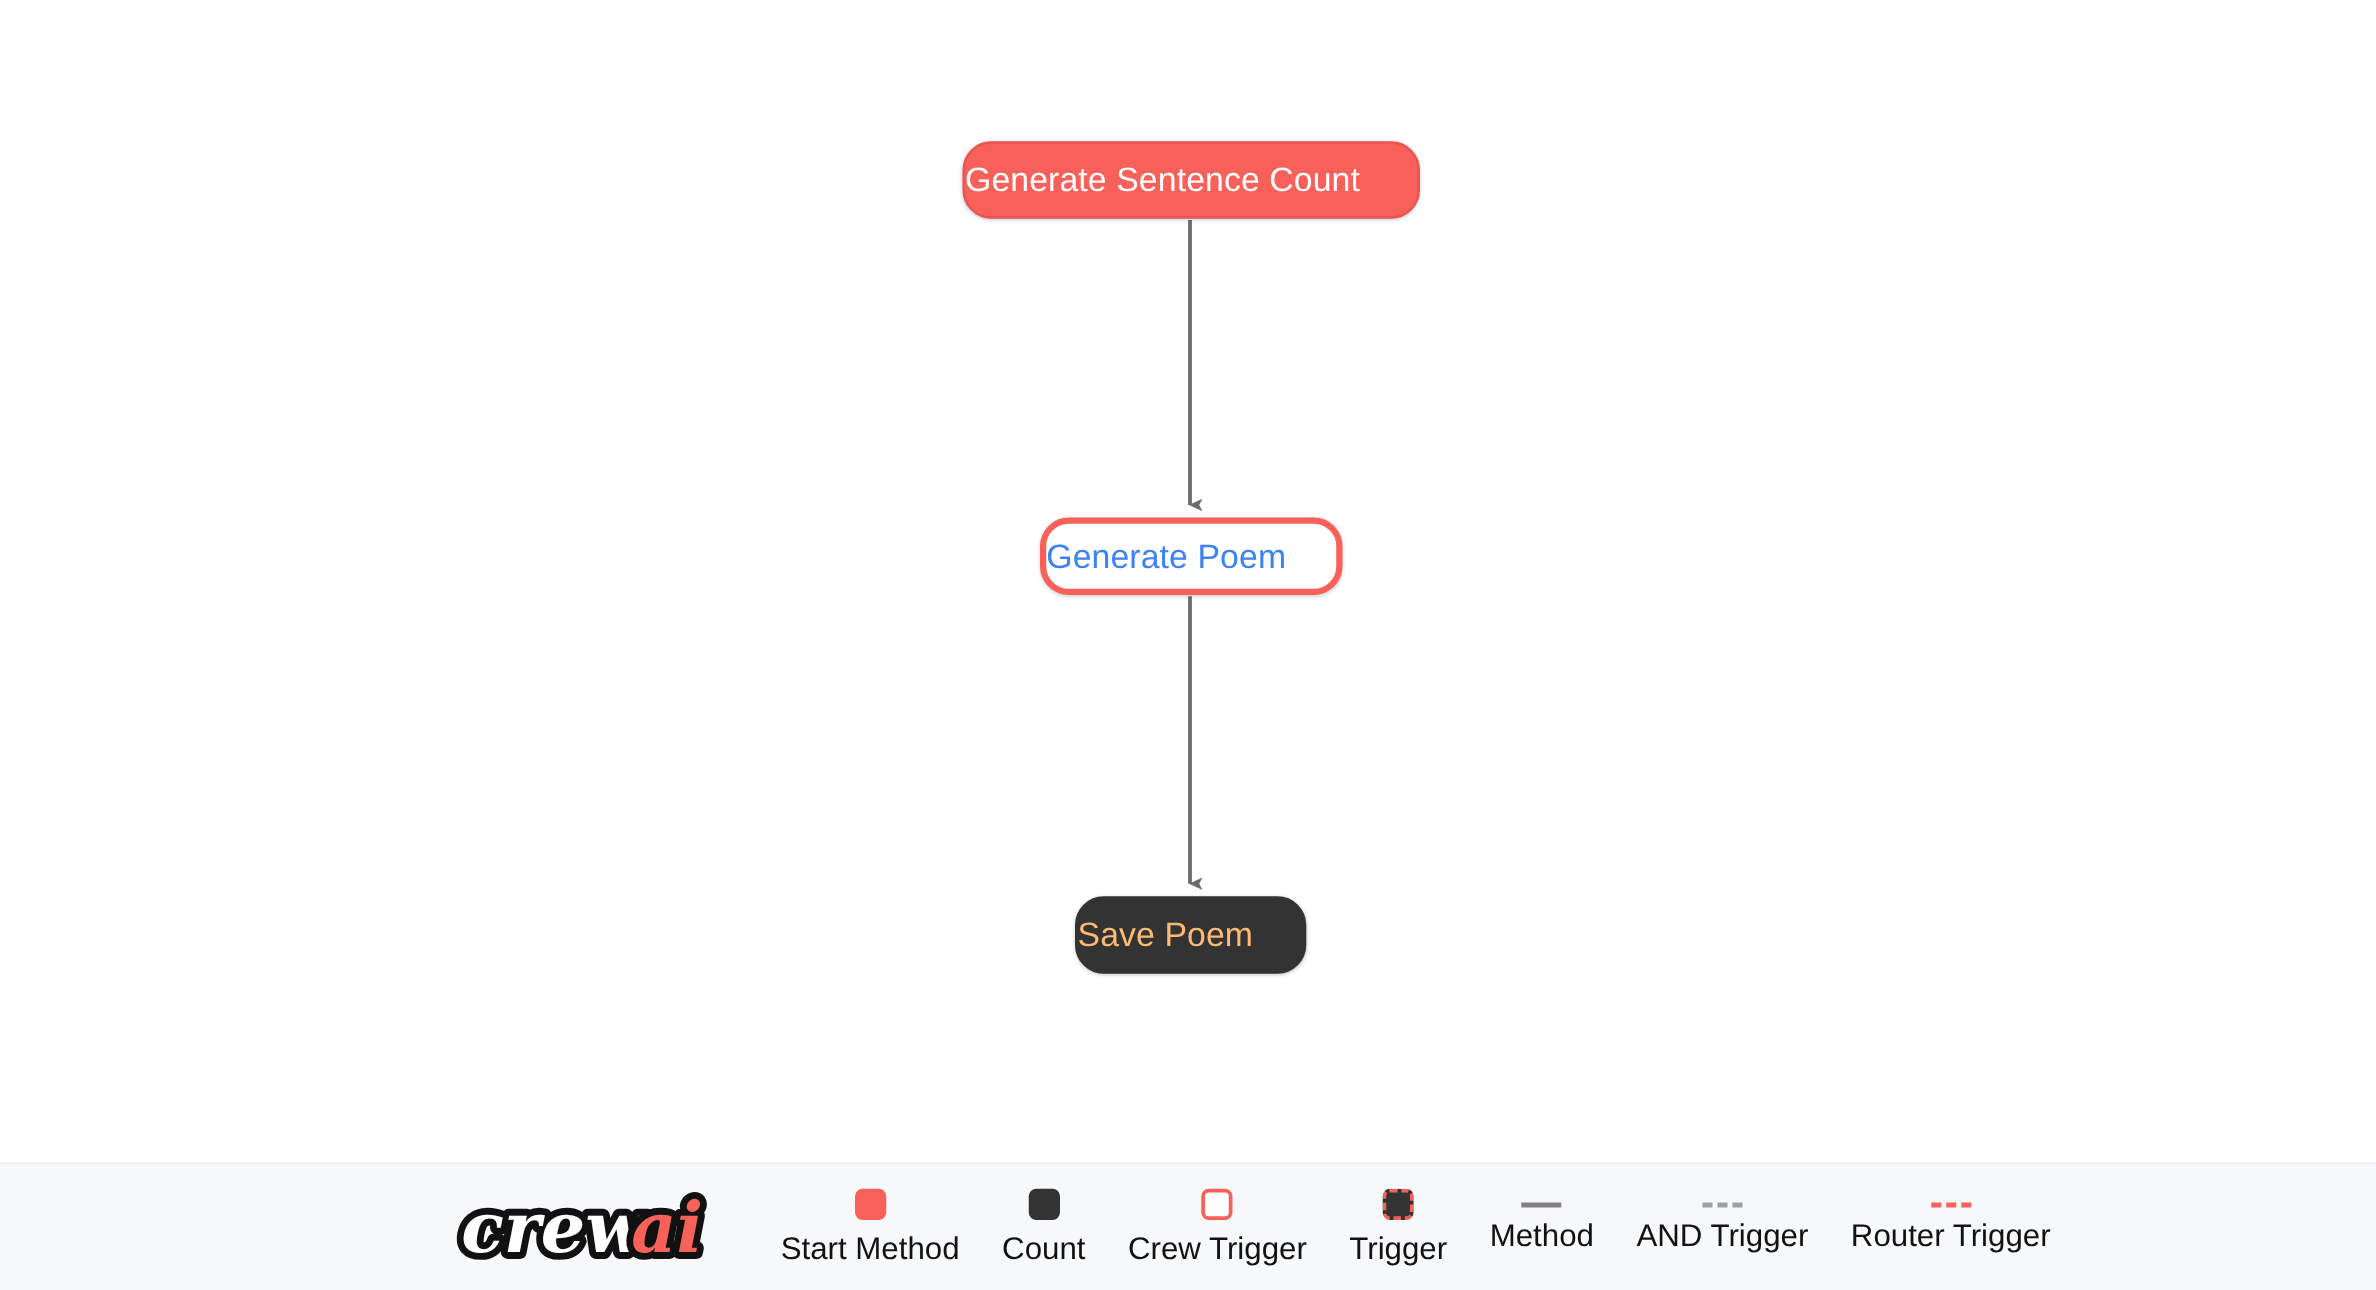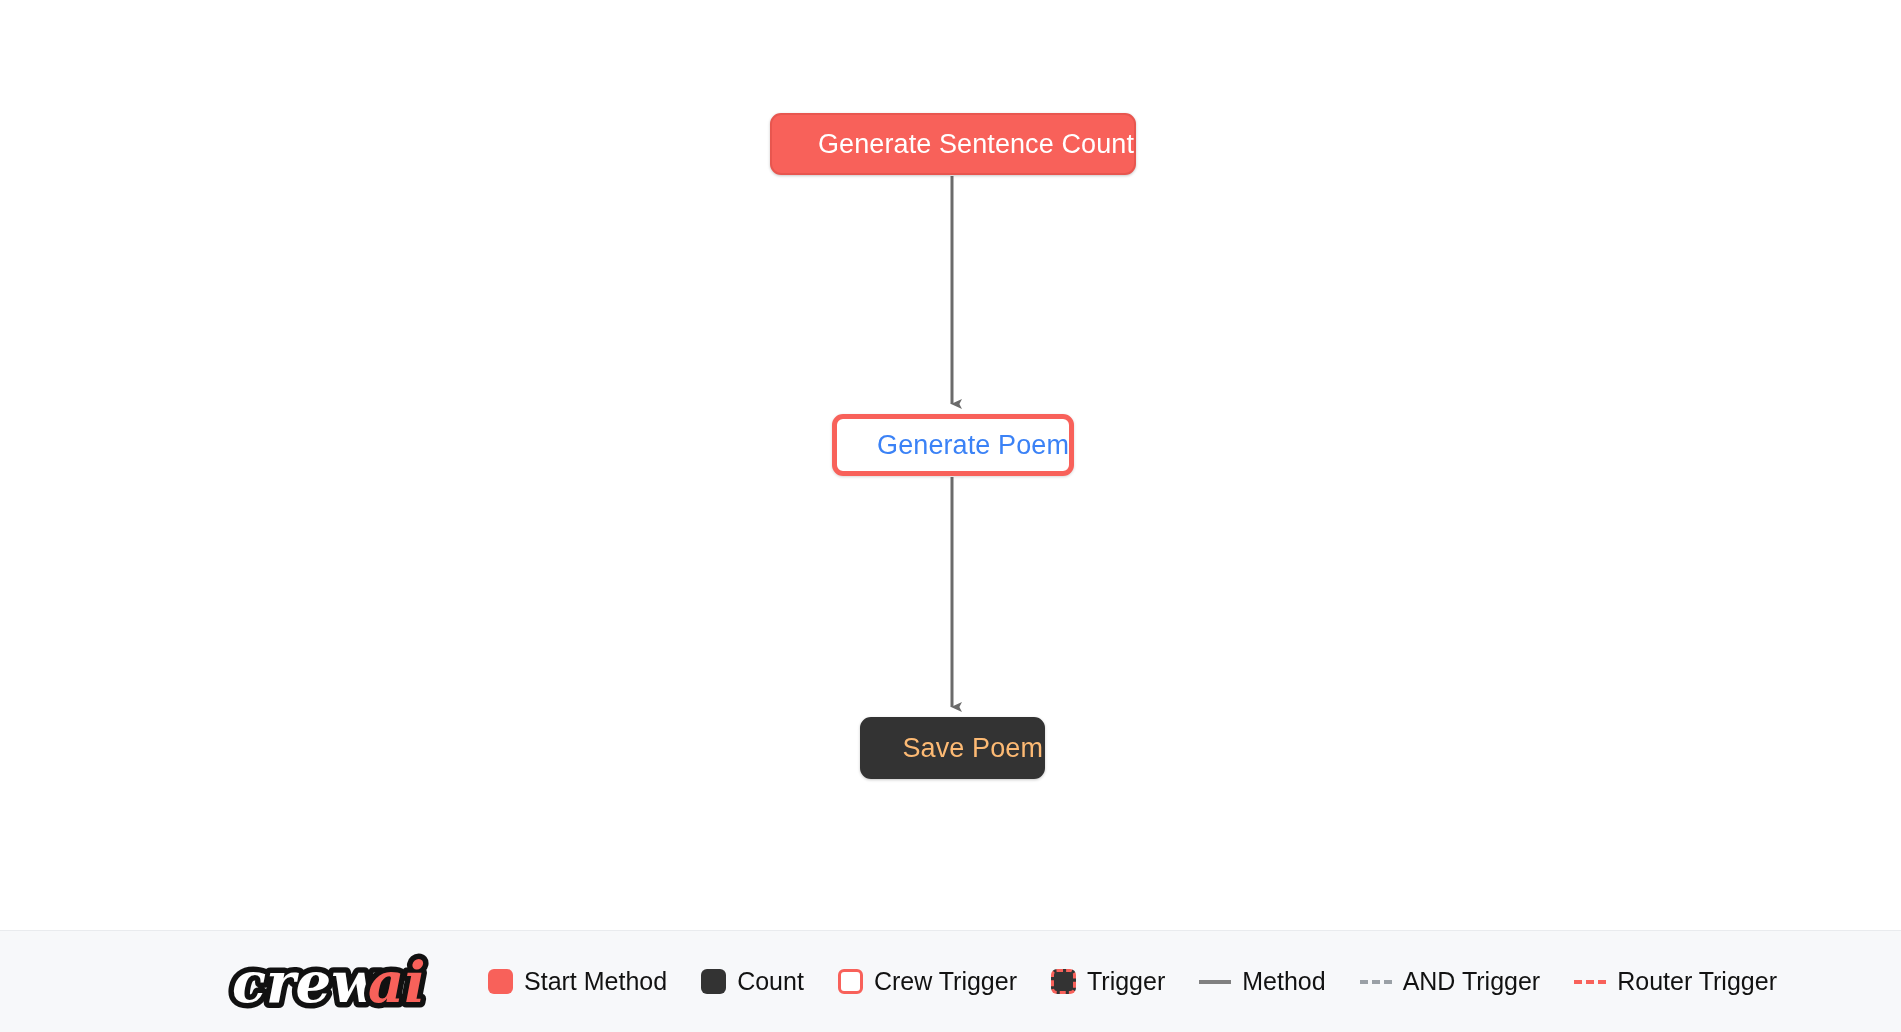--- a/index.html
+++ b/index.html
@@ -33,22 +33,22 @@
     left: 0; top: 0;
     width: 1901px;
     height: 930px;
     pointer-events: none;
   }
 
   .node {
     position: absolute;
     display: flex;
     align-items: center;
-    justify-content: flex-end;
-    border-radius: 11px;
+    justify-content: flex-start;
+    border-radius: 23px;
     white-space: nowrap;
     font-size: 27px;
     letter-spacing: .1px;
     line-height: 1;
   }
 
   .node-start {
     background: #f8615a;
     color: #ffffff;
     border: 2px solid #e8564f;
@@ -96,20 +96,21 @@
   .legend-items {
     display: flex;
     align-items: center;
     gap: 34px;
   }
 
   .legend-item {
     display: flex;
     align-items: center;
     gap: 11px;
+    flex-direction: column;
   }
 
   .legend-label {
     font-size: 25px;
     color: #121212;
     line-height: 1;
     white-space: nowrap;
   }
 
   .sw {

